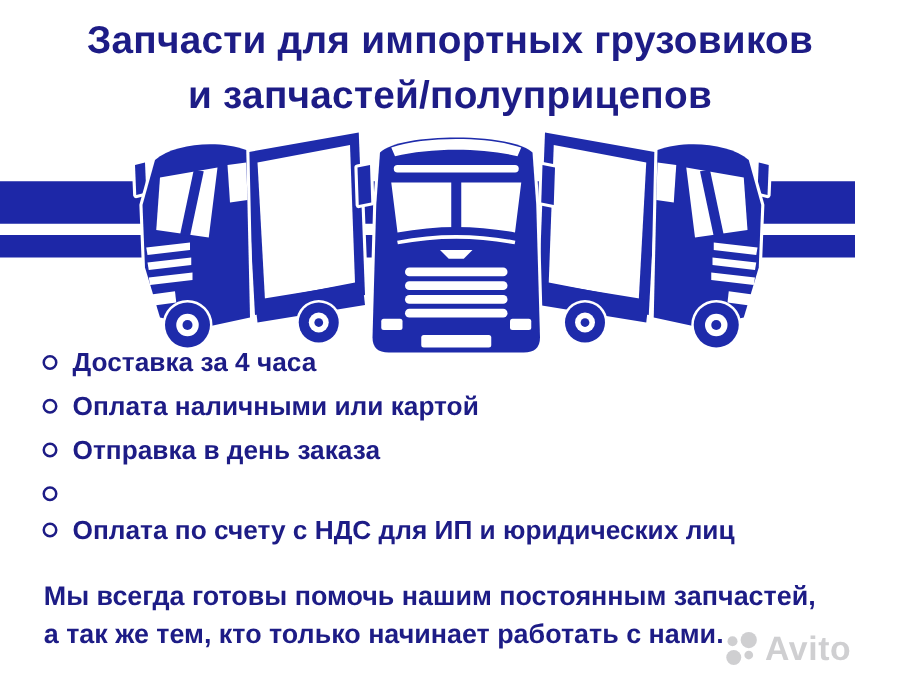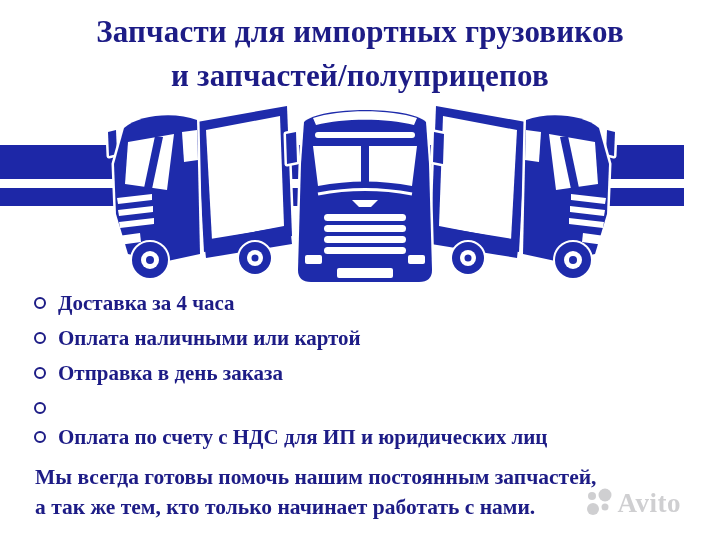--- a/index.html
+++ b/index.html
@@ -1,41 +1,41 @@
 <!DOCTYPE html>
 <html style="--background: #ffffff; --navy: #1d1c86; --truck_blue: #1e2bab; --stripe_blue: #1d27a7; --watermark_gray: #c7c7ca;"><head>
 <meta charset="utf-8">
 <style>
   html,body{margin:0;padding:0;}
   #poster{
     position:relative;
     width:684px;height:540px;
     background:var(--background,#fff);
     overflow:hidden;
-    font-family:Liberation Serif, serif;
+    font-family:Liberation Sans, sans-serif;
   }
   
   .title{
     position:absolute;top:10px;left:0;width:720px;
     text-align:center;
     color:var(--navy);
     font-size:31px;font-weight:bold;
     line-height:44px;letter-spacing:.2px;
   }
   
   .hero{position:absolute;top:92px;left:0;width:720px;height:200px;}
   .hero svg{display:block;width:720px;height:200px;}
   .stripe{fill:var(--stripe_blue);}
   .t{fill:var(--truck_blue);}
   .w{fill:#ffffff;}
   .ws{stroke:#ffffff;stroke-width:5;paint-order:stroke;stroke-linejoin:round;}
   .wsr{stroke:#ffffff;stroke-width:4;paint-order:stroke;}
   
   .bullets{
-    position:absolute;top:292px;left:34px;width:660px;
+    position:absolute;top:279px;left:34px;width:660px;
     margin:0;padding:0;list-style:none;
   }
   .bullets li{
     display:flex;align-items:flex-start;
     margin:0 0 12px 0;
     color:var(--navy);
     font-size:21px;font-weight:bold;line-height:23px;
   }
   .ring{
     flex:0 0 auto;
@@ -43,22 +43,22 @@
     border:2.5px solid var(--navy);border-radius:50%;
   }
   
   .footer{
     position:absolute;top:462px;left:35px;width:680px;
     color:var(--navy);
     font-size:21.5px;font-weight:bold;line-height:30px;
   }
   
   .watermark{
-    position:absolute;right:3px;bottom:21px;
-    display:flex;align-items:center;
+    position:absolute;right:3px;bottom:4px;
+    display:flex;
     opacity:.85;
   }
   .wm-logo{width:32px;height:32px;margin-right:3px;}
   .wm-logo circle{fill:var(--watermark_gray);}
   .wm-text{
     color:var(--watermark_gray);
     font-size:27px;font-weight:bold;letter-spacing:.5px;
   }
 </style>
 </head>

